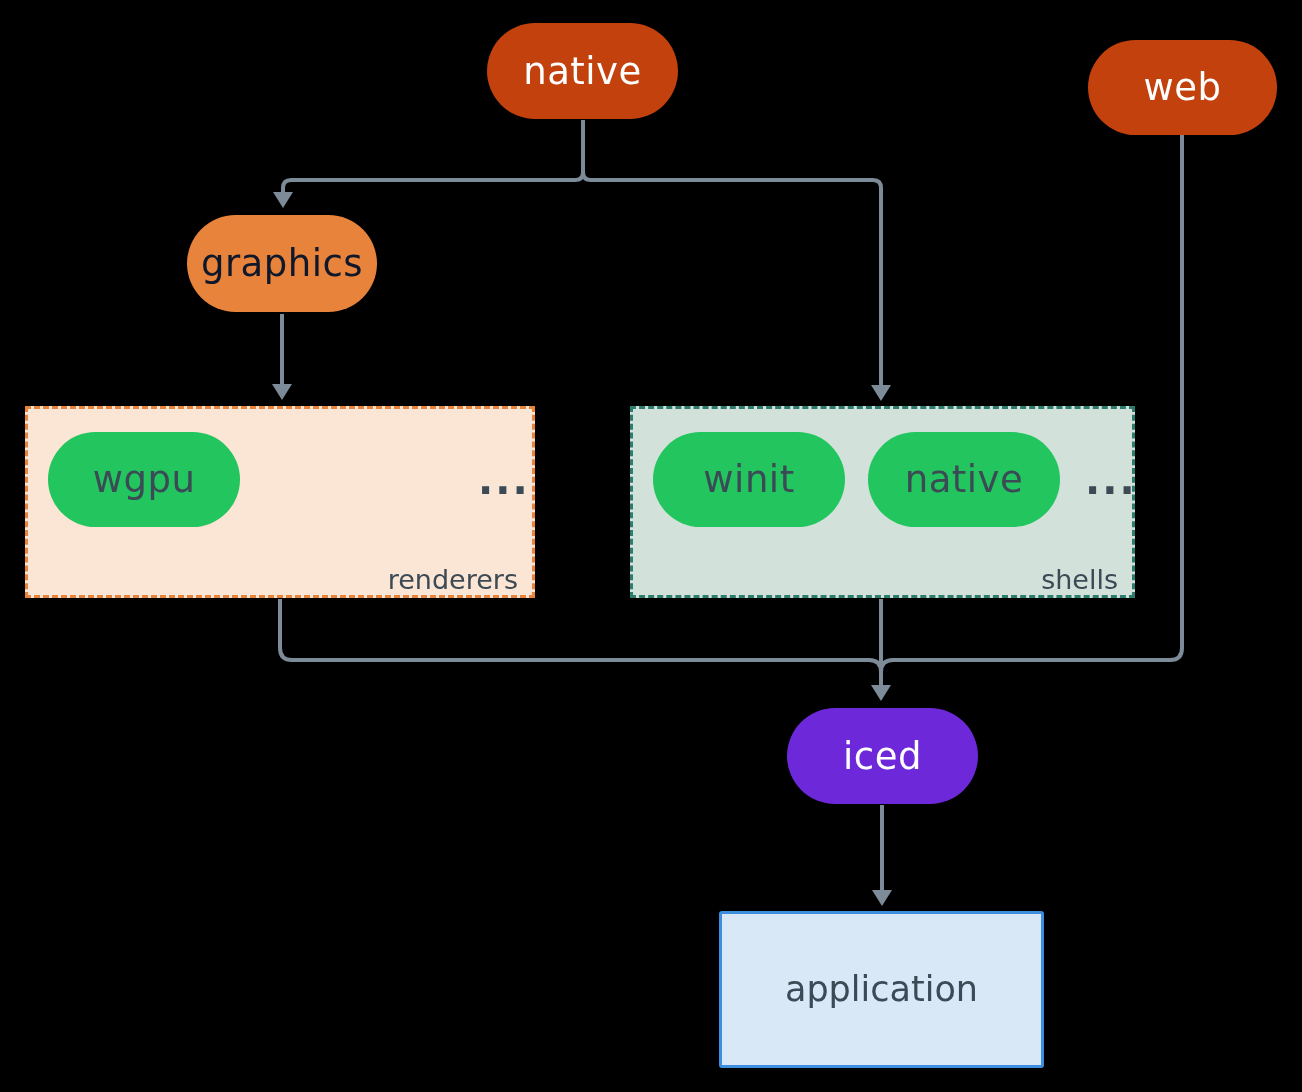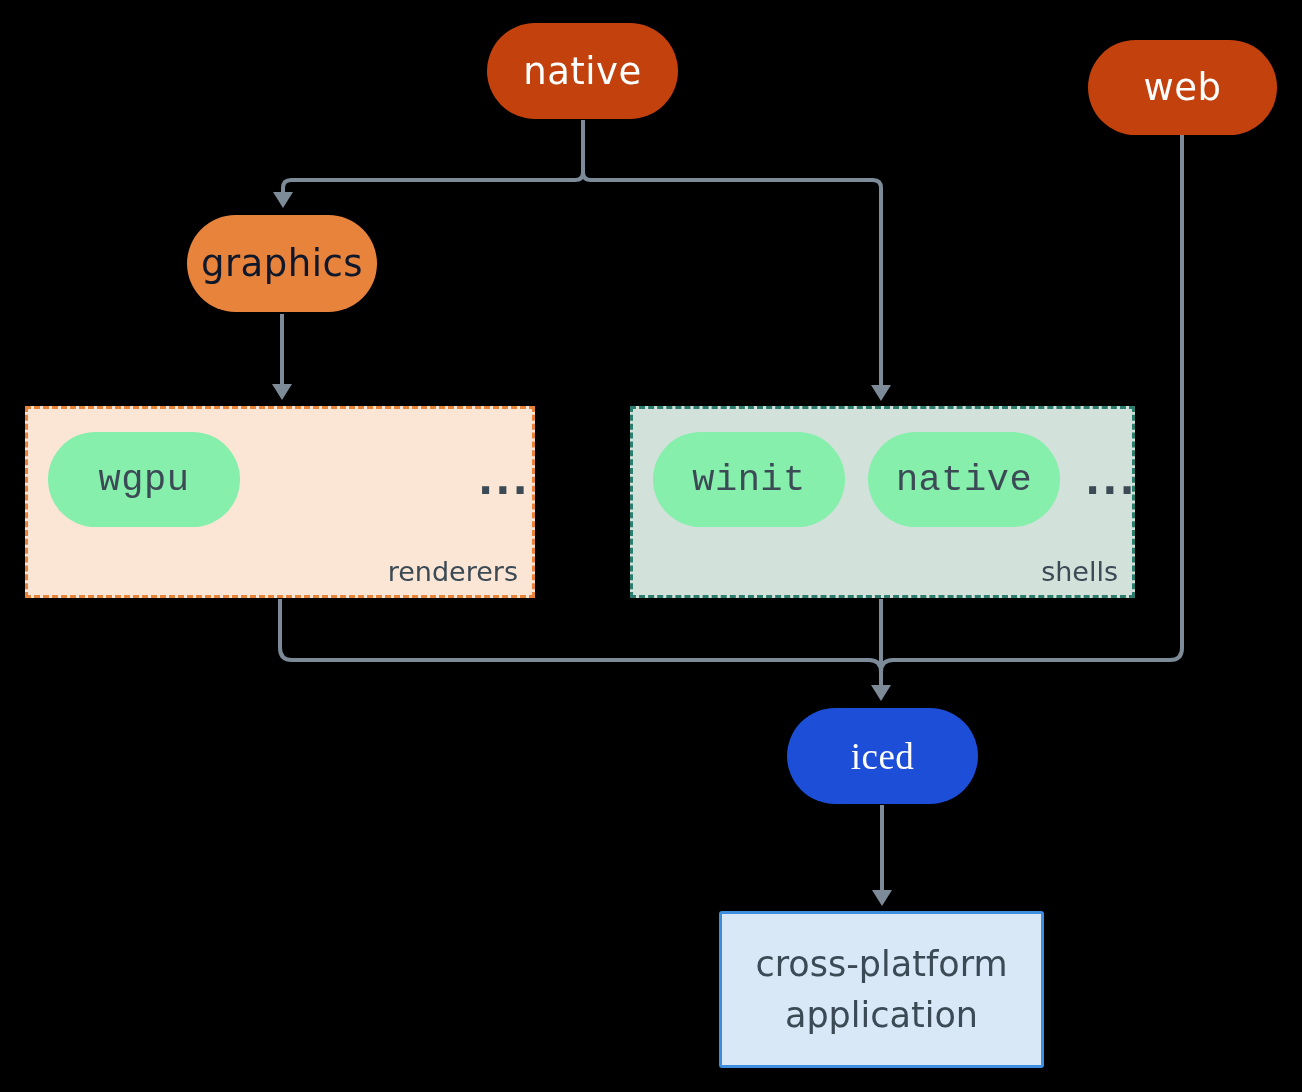--- a/index.html
+++ b/index.html
@@ -7,38 +7,38 @@
     position:relative;width:1302px;height:1092px;background:#000;overflow:hidden;
     font-family:"DejaVu Sans","Liberation Sans",sans-serif;
   }
   .edges{position:absolute;left:0;top:0;width:1302px;height:1092px;}
   .pill{
     position:absolute;border-radius:999px;display:flex;align-items:center;justify-content:center;
     font-size:37px;letter-spacing:0.5px;
   }
   .pill-purple{background:#c2410c;color:#ffffff;}
   .pill-orange{background:#e8833c;color:#0f172a;}
-  .pill-blue{background:#1d4ed8;color:#ffffff;font-family:Liberation Serif, serif;}
-  .pill-white{background:#86efac;color:#3b4a55;font-family:Liberation Mono, monospace;}
+  .pill-blue{background:#6d28d9;color:#ffffff;}
+  .pill-white{background:#22c55e;color:#3b4a55;}
   .group{position:absolute;box-sizing:border-box;}
   .group-renderers{
     left:25px;top:406px;width:510px;height:192px;
     background:#fbe5d4;border:3px dashed #e8833c;
   }
   .group-shells{
     left:630px;top:406px;width:505px;height:192px;
     background:#d2e1da;border:3px dashed #2c7d6e;padding-left:32px;
   }
   .group .pill{width:192px;height:95px;top:23px;}
   .ellipsis{
     position:absolute;top:23px;height:95px;display:flex;align-items:center;
     font-size:40px;color:#3b4a55;letter-spacing:2px;font-weight:700;
   }
   .group-label{
-    position:absolute;right:14px;bottom:8px;font-size:27px;color:#3b4a55;
+    position:absolute;right:14px;bottom:0;font-size:27px;color:#3b4a55;
   }
   .app-box{
     position:absolute;left:719px;top:911px;width:325px;height:157px;box-sizing:border-box;
     background:#d8e8f7;border:3px solid #3d8edf;border-radius:3px;
     display:flex;flex-direction:column;align-items:center;justify-content:center;
     color:#3b4a55;font-size:35px;line-height:1.45;
   }
 </style>
 </head>
 <body>
@@ -91,17 +91,16 @@
     </div>
     <span class="ellipsis" style="left:452px">...</span>
     <span class="group-label">shells</span>
   </div>
 
   <div class="pill pill-blue" style="left:787px;top:708px;width:191px;height:96px">
     <span>iced</span>
   </div>
 
   <div class="app-box">
-    <span>cross-platform</span>
     <span>application</span>
   </div>
 
 </div>
 
 </body></html>

